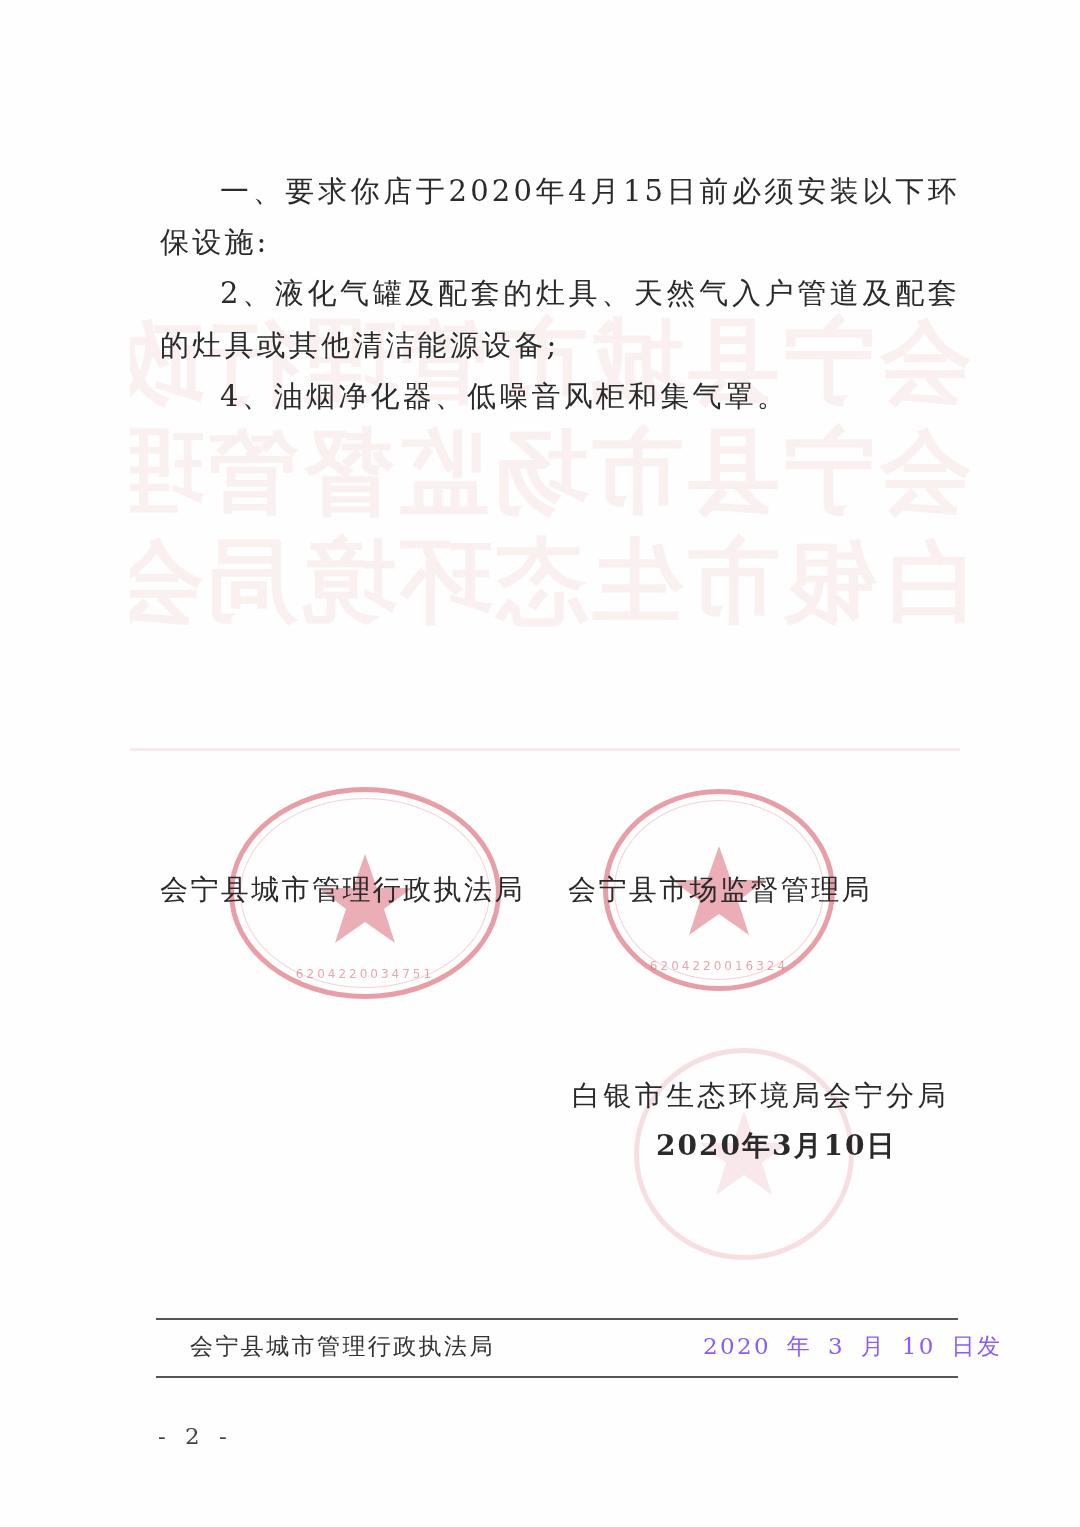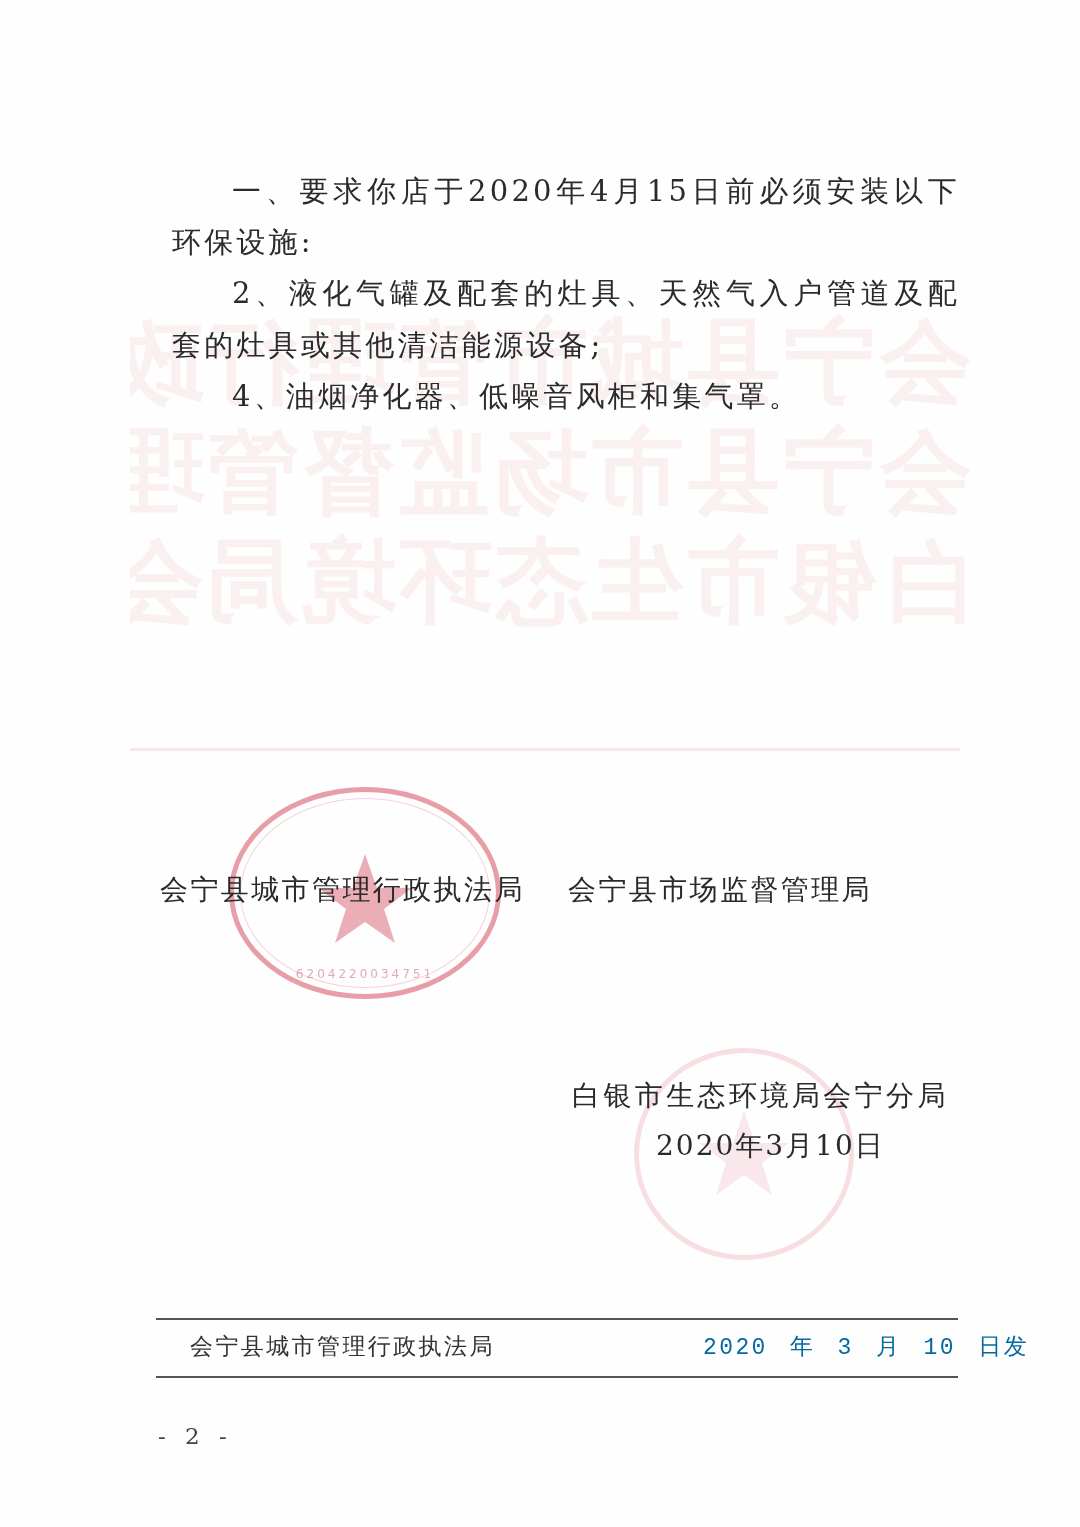--- a/index.html
+++ b/index.html
@@ -25,21 +25,21 @@
       position: absolute; left: 130px; top: 748px; width: 830px; height: 3px;
       background: #e29aa0; opacity: 0.22;
     }
 
     .body-text {
       position: absolute; left: 160px; top: 166px; width: 800px;
       font-size: 29px; line-height: 51.2px; letter-spacing: 3.2px;
       text-align: justify;
     }
     .para { margin: 0; }
-    .indent { text-indent: 60px; margin-left: 12px; }
+    .indent { text-indent: 60px; }
 
     
     .seal {
       position: absolute; border-radius: 50%;
       border: 5px solid rgba(214, 78, 95, 0.55);
       box-sizing: border-box;
     }
     .seal .ring {
       position: absolute; left: 6px; top: 6px; right: 6px; bottom: 6px;
       border-radius: 50%; border: 1px solid rgba(214, 78, 95, 0.25);
@@ -48,32 +48,31 @@
     .seal-1 { left: 229px; top: 787px; width: 272px; height: 212px; }
     .seal-2 { left: 603px; top: 789px; width: 232px; height: 202px; }
     .seal-3 { left: 634px; top: 1048px; width: 220px; height: 212px; border-color: rgba(214, 78, 95, 0.18); }
 
     .signer {
       position: absolute; font-size: 28px; letter-spacing: 2.4px; white-space: nowrap; color: #2a2a2a;
     }
     .signer-1 { left: 160px; top: 871px; }
     .signer-2 { left: 568px; top: 871px; }
     .signer-3 { left: 572px; top: 1077px; letter-spacing: 3.4px; }
-    .sign-date { left: 656px; top: 1127px; letter-spacing: 2px; }
+    .sign-date { left: 656px; top: 1127px; letter-spacing: 2px; font-weight: bold; }
 
     .rule { position: absolute; left: 156px; width: 802px; height: 2px; background: #555; }
     .rule-top { top: 1318px; }
     .rule-bottom { top: 1376px; }
     .footer-org {
       position: absolute; left: 190px; top: 1331px; font-size: 23px; letter-spacing: 2.4px; color: #333;
     }
     .footer-date {
-      position: absolute; left: 703px; top: 1331px; font-size: 23px; letter-spacing: 2.4px; color: #0369a1;
+      position: absolute; left: 703px; top: 1331px; font-size: 23px; letter-spacing: 2.4px; color: #8b5cf6;
       word-spacing: 6px;
-      font-family: Liberation Mono, monospace;
     }
     .page-number {
       position: absolute; left: 158px; top: 1423px; font-size: 23px; color: #444; letter-spacing: 6px;
     }
   </style>
 </head>
 <body>
 
 <div class="page">
 
@@ -91,20 +90,27 @@
   </div>
 
   <div class="seal seal-1">
     <div class="ring"></div>
     <svg width="262" height="202" viewBox="0 0 262 202">
       <polygon points="131,62 143,96 178,96 150,117 161,151 131,130 101,151 112,117 84,96 119,96" fill="rgba(214,78,95,0.45)"></polygon>
       <text x="131" y="186" text-anchor="middle" font-size="12" fill="rgba(214,78,95,0.5)" font-family="DejaVu Sans, sans-serif" letter-spacing="3">6204220034751</text>
     </svg>
   </div>
 
+  <div class="seal seal-2">
+    <div class="ring"></div>
+    <svg width="222" height="192" viewBox="0 0 222 192">
+      <polygon points="111,52 123,86 158,86 130,107 141,141 111,120 81,141 92,107 64,86 99,86" fill="rgba(214,78,95,0.45)"></polygon>
+      <text x="111" y="176" text-anchor="middle" font-size="12" fill="rgba(214,78,95,0.5)" font-family="DejaVu Sans, sans-serif" letter-spacing="3">6204220016324</text>
+    </svg>
+  </div>
 
   <div class="seal seal-3">
     <svg width="210" height="202" viewBox="0 0 210 202">
       <polygon points="105,58 116,90 150,90 123,110 133,142 105,122 77,142 87,110 60,90 94,90" fill="rgba(214,78,95,0.12)"></polygon>
     </svg>
   </div>
 
   <div class="signer signer-1">会宁县城市管理行政执法局</div>
   <div class="signer signer-2">会宁县市场监督管理局</div>
   <div class="signer signer-3">白银市生态环境局会宁分局</div>

